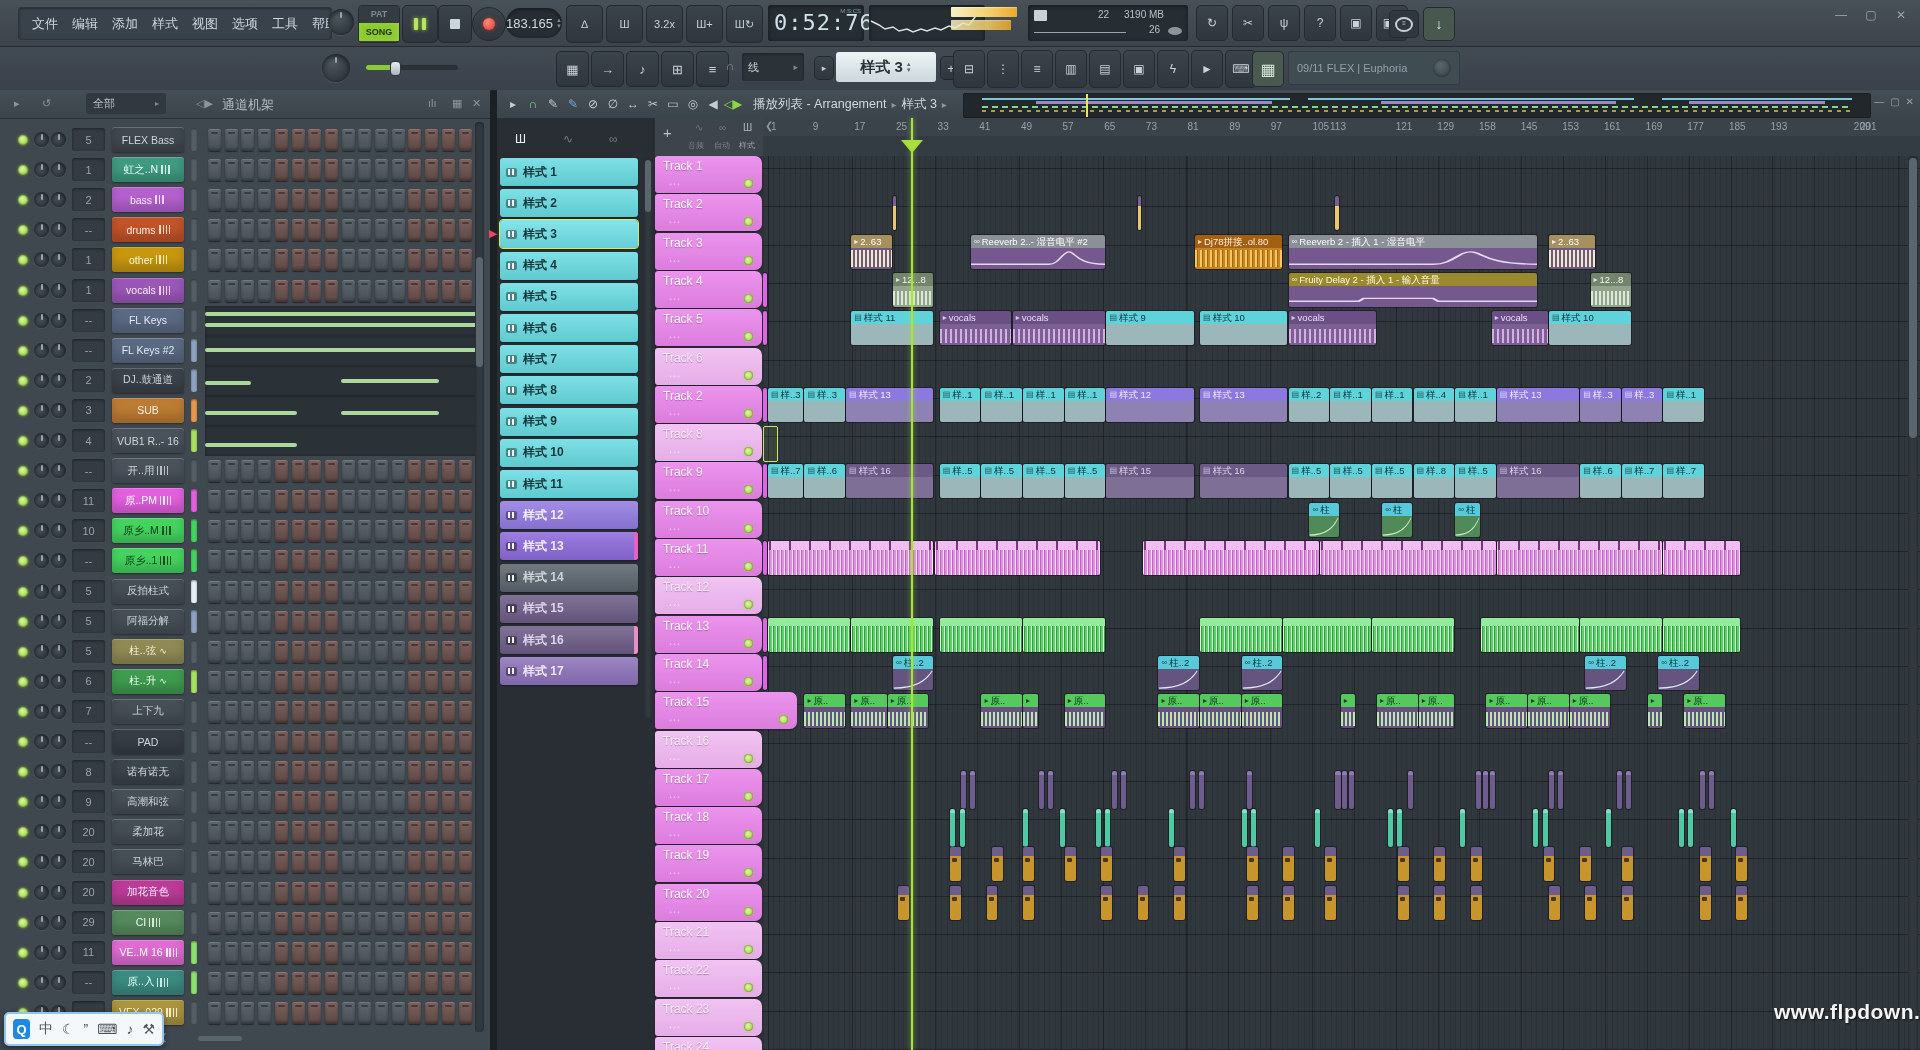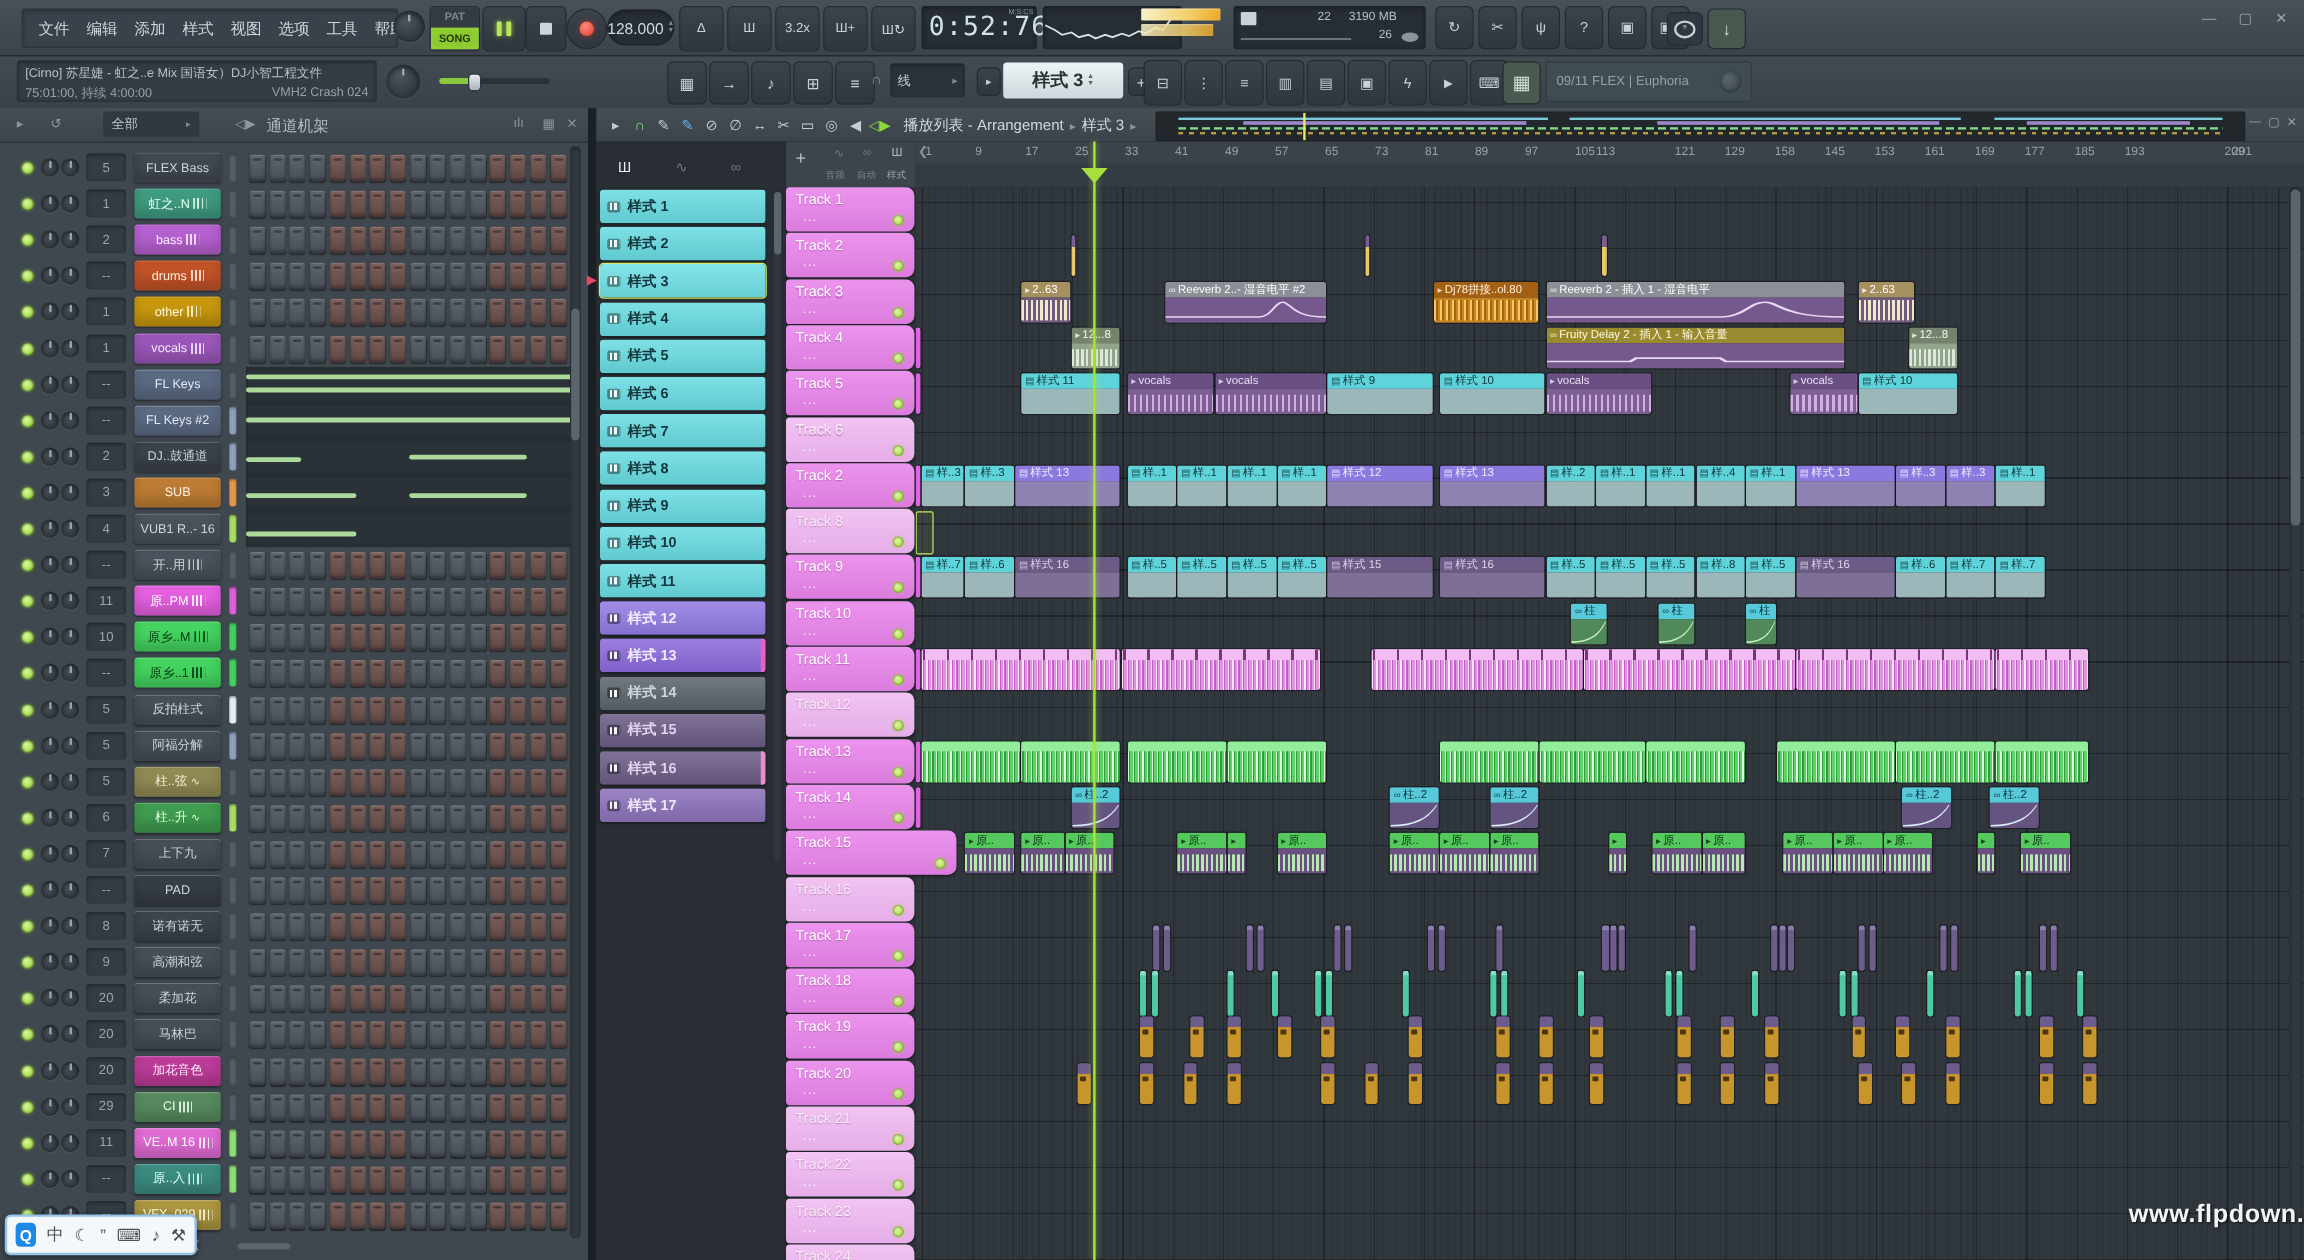--- a/index.html
+++ b/index.html
@@ -165,21 +165,21 @@
       <span class="pausebar"></span>
       <span class="pausebar"></span>
     </div>
   <div class="tbtn" style="left:438px;top:5px;width:32px;height:36px;">
       <span class="stopsq"></span>
     </div>
   <div class="tbtn" style="left:472px;top:7px;width:32px;height:32px;border-radius:50%;">
       <span class="recdot"></span>
     </div>
   <div id="tempo">
-      <span>128.000</span>
+      <span>183.165</span>
       <span class="spin">▲<br>▼</span>
     </div>
   <div id="transport-extra">
       <div class="tbtn glyphbtn" style="position: absolute; left: 566px; top: 5px; width: 35px; height: 36px;">
         <div style="font-size: 11px;">∆</div>
       </div>
       <div class="tbtn glyphbtn" style="position: absolute; left: 606px; top: 5px; width: 35px; height: 36px;">
         <div style="font-size: 11px;">Ш</div>
       </div>
       <div class="tbtn glyphbtn" style="position: absolute; left: 646px; top: 5px; width: 35px; height: 36px;">
@@ -238,27 +238,20 @@
     </div>
   <div class="tbtn" style="left:1423px;top:7px;width:30px;height:32px;background:#49584e;color:#d8e8dc;font-size:14px;">↓</div>
   <div id="winctl">
     <span>—</span>
     <span>▢</span>
     <span>✕</span>
   </div>
 </div>
 
 <div id="bar2">
-  <div id="infopanel">
-    <div style="white-space:nowrap;overflow:hidden;">[Cirno] 苏星婕 - 虹之..e Mix 国语女）DJ小智工程文件</div>
-    <div id="infol2">
-      <span>75:01:00, 持续 4:00:00</span>
-      <span>VMH2 Crash 024</span>
-    </div>
-  </div>
   <div class="abs knob" style="left:322px;top:7px;width:28px;height:28px;"></div>
   <div id="volslider">
     <div id="volfill"></div>
       <div id="volhandle"></div>
   </div>
   <div id="panel-toggles">
       <div class="tbtn glyphbtn" style="position: absolute; left: 556px; top: 4px; width: 31px; height: 34px;">
         <div style="font-size: 13px;">▦</div>
       </div>
       <div class="tbtn glyphbtn" style="position: absolute; left: 591px; top: 4px; width: 31px; height: 34px;">

